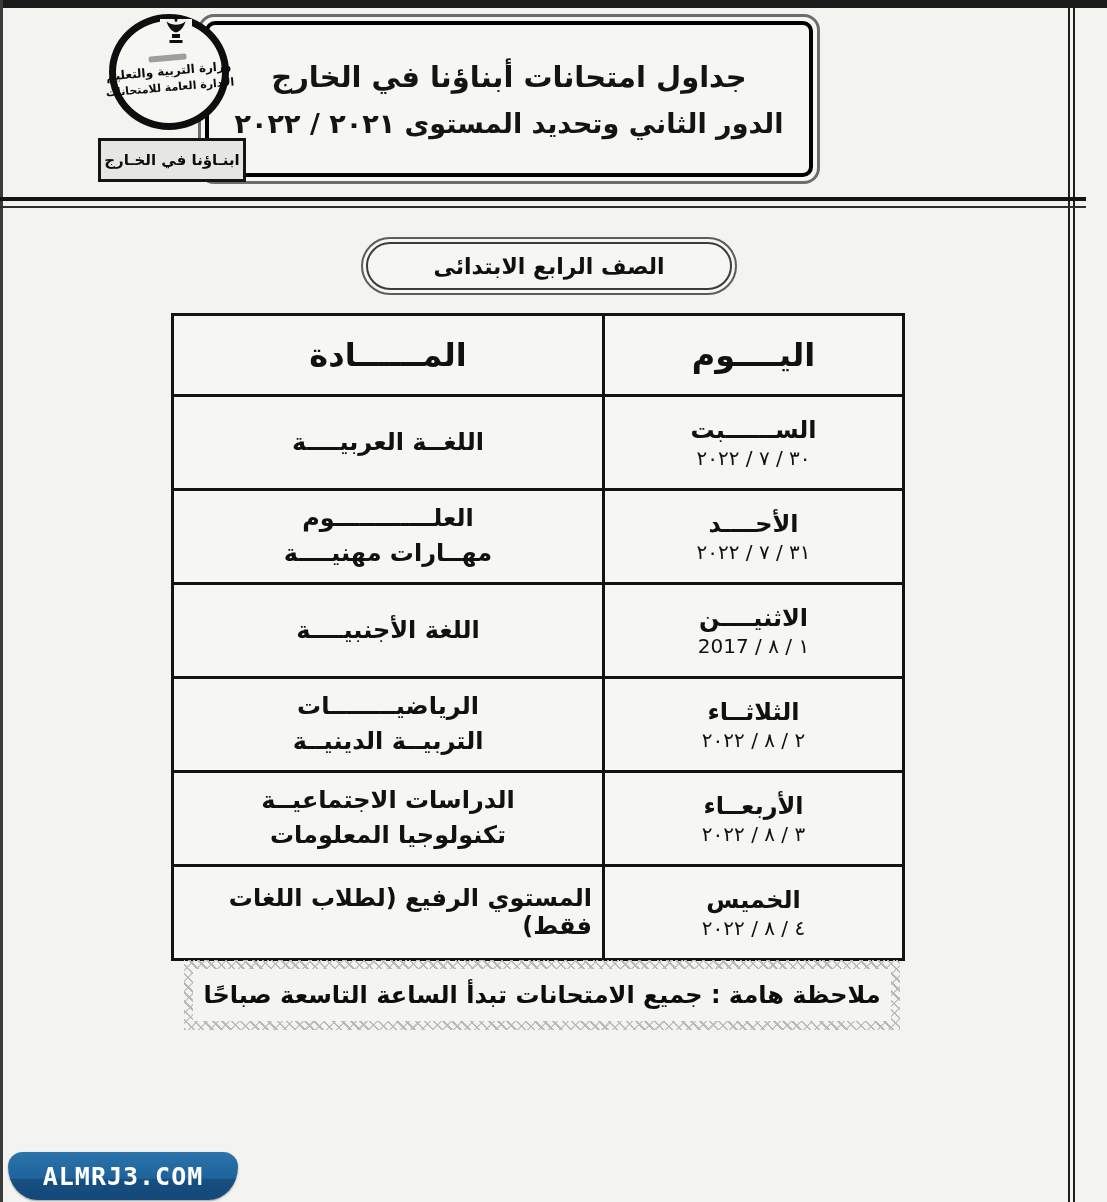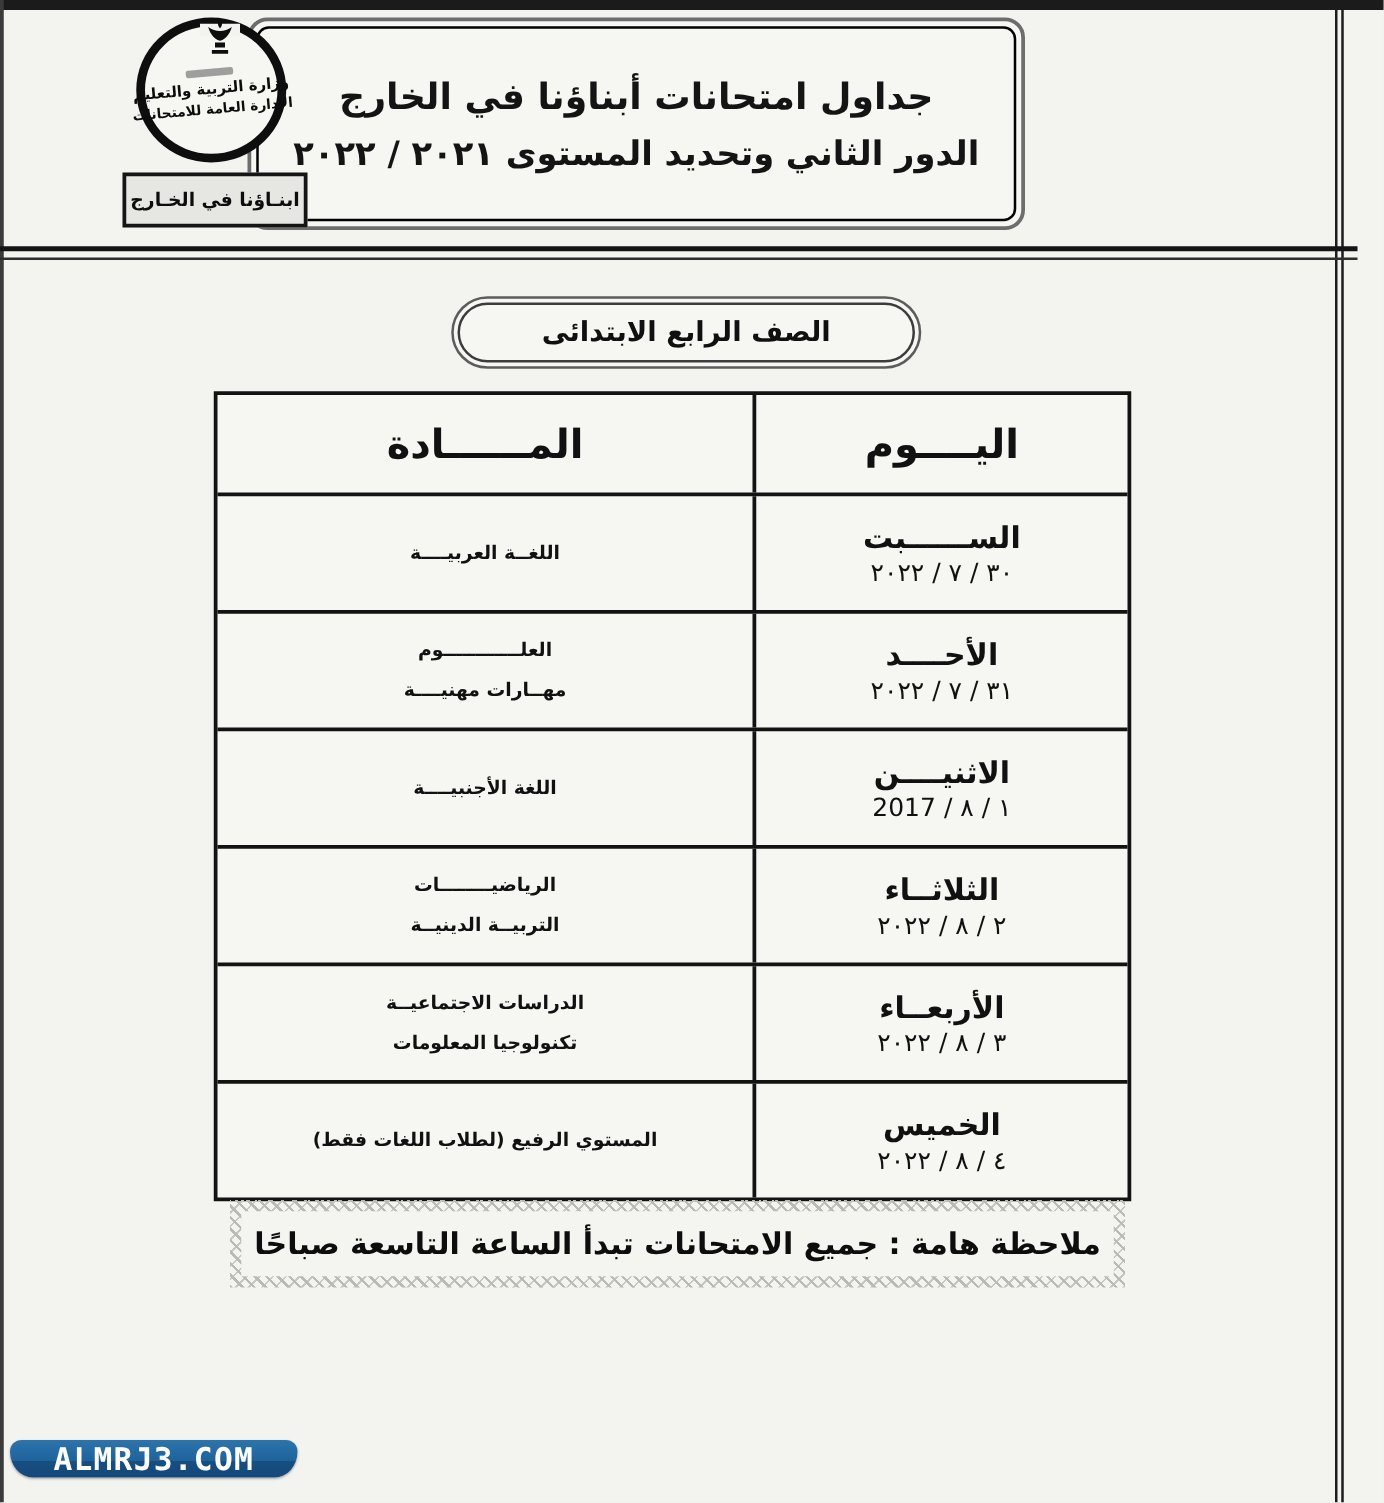--- a/index.html
+++ b/index.html
@@ -21,21 +21,21 @@
     box-sizing:border-box;
   }
   
   .header-box{
     position:absolute;top:14px;right:287px;width:622px;height:170px;
     border:3px solid #6d6d6d;border-radius:16px;background:#f6f6f3;
     box-sizing:border-box;padding:4px;
   }
   .header-box-inner{
     width:100%;height:100%;box-sizing:border-box;
-    border:2px solid #000000;border-radius:10px;
+    border:4px solid #000000;border-radius:10px;
     display:flex;flex-direction:column;align-items:center;justify-content:center;gap:14px;
   }
   .header-line1{font-size:29px;font-weight:bold;color:#141414;}
   .header-line2{font-size:27px;font-weight:bold;color:#141414;}
   
   .emblem{position:absolute;top:10px;left:88px;width:162px;height:162px;}
   .emblem-circle{
     position:absolute;top:4px;left:21px;width:120px;height:116px;
     border:7px solid #0e0e0e;border-radius:50%;background:#f6f6f3;
     box-sizing:border-box;
@@ -87,37 +87,37 @@
   .cell{box-sizing:border-box;}
   .day-col{border-left:3px solid #131313;}
   .head-row{height:78px;}
   .head-row .cell{display:flex;align-items:center;justify-content:center;
     font-size:32px;font-weight:bold;color:#111;}
   .data-row{height:91px;}
   .day-cell{display:flex;flex-direction:column;align-items:center;justify-content:center;gap:6px;}
   .day-name{font-size:24px;font-weight:bold;color:#111;line-height:1;}
   .day-date{font-size:20px;font-weight:normal;color:#111;line-height:1;}
   .subject-cell{display:flex;flex-direction:column;align-items:center;justify-content:space-evenly;padding:6px 10px;}
-  .subject-line{font-size:15px;font-weight:bold;color:#111;line-height:1.15;}
+  .subject-line{font-size:24px;font-weight:bold;color:#111;line-height:1.15;}
   .subject-line:empty{display:none;}
   
   .note-frame{
     position:absolute;top:960px;right:207px;width:716px;
     padding:9px 9px;box-sizing:border-box;
     background:repeating-linear-gradient(45deg,#b9b9b6 0 1.8px,rgba(0,0,0,0) 1.8px 6.5px),
                repeating-linear-gradient(-45deg,#c6c6c3 0 1.5px,rgba(0,0,0,0) 1.5px 7.5px);
   }
   .note-inner{
     background:#f4f4f1;padding:12px 18px;
     display:flex;align-items:center;justify-content:center;
   }
   .note-text{font-size:24px;font-weight:bold;color:#0d0d0d;white-space:nowrap;}
   
   .watermark{
-    position:absolute;left:8px;top:1152px;width:230px;height:30px;direction:ltr;
+    position:absolute;left:8px;top:1152px;width:230px;height:48px;direction:ltr;
     background:linear-gradient(180deg,#2d74ab 0%,#1e639c 55%,#174f80 56%,#14497a 100%);
     border-radius:15px 15px 30px 30px / 15px 15px 34px 34px;
     display:flex;align-items:center;justify-content:center;
     box-shadow:0 1px 2px rgba(0,0,0,.35);
   }
   .watermark-text{
     font-family:"DejaVu Sans Mono", monospace;
     font-size:25px;font-weight:bold;color:#ffffff;letter-spacing:1px;
   }
 </style>

